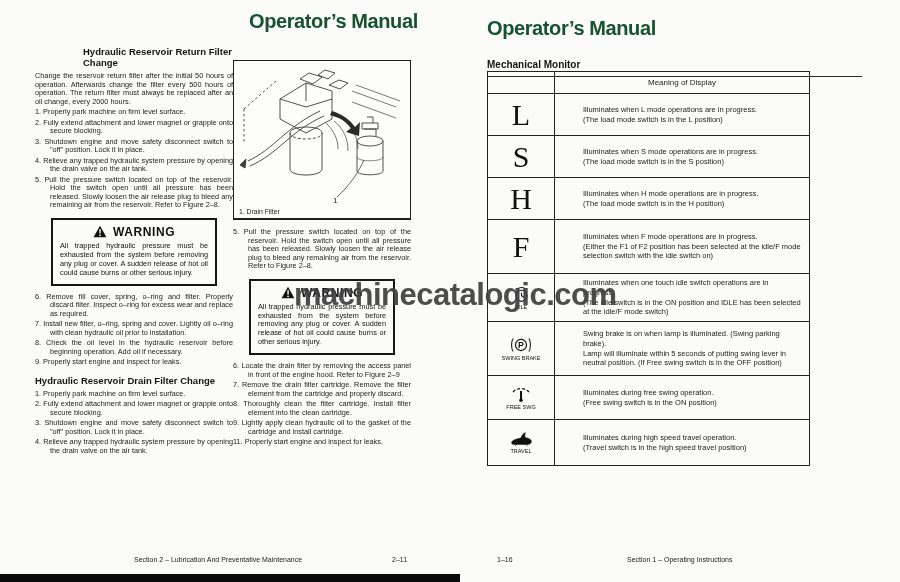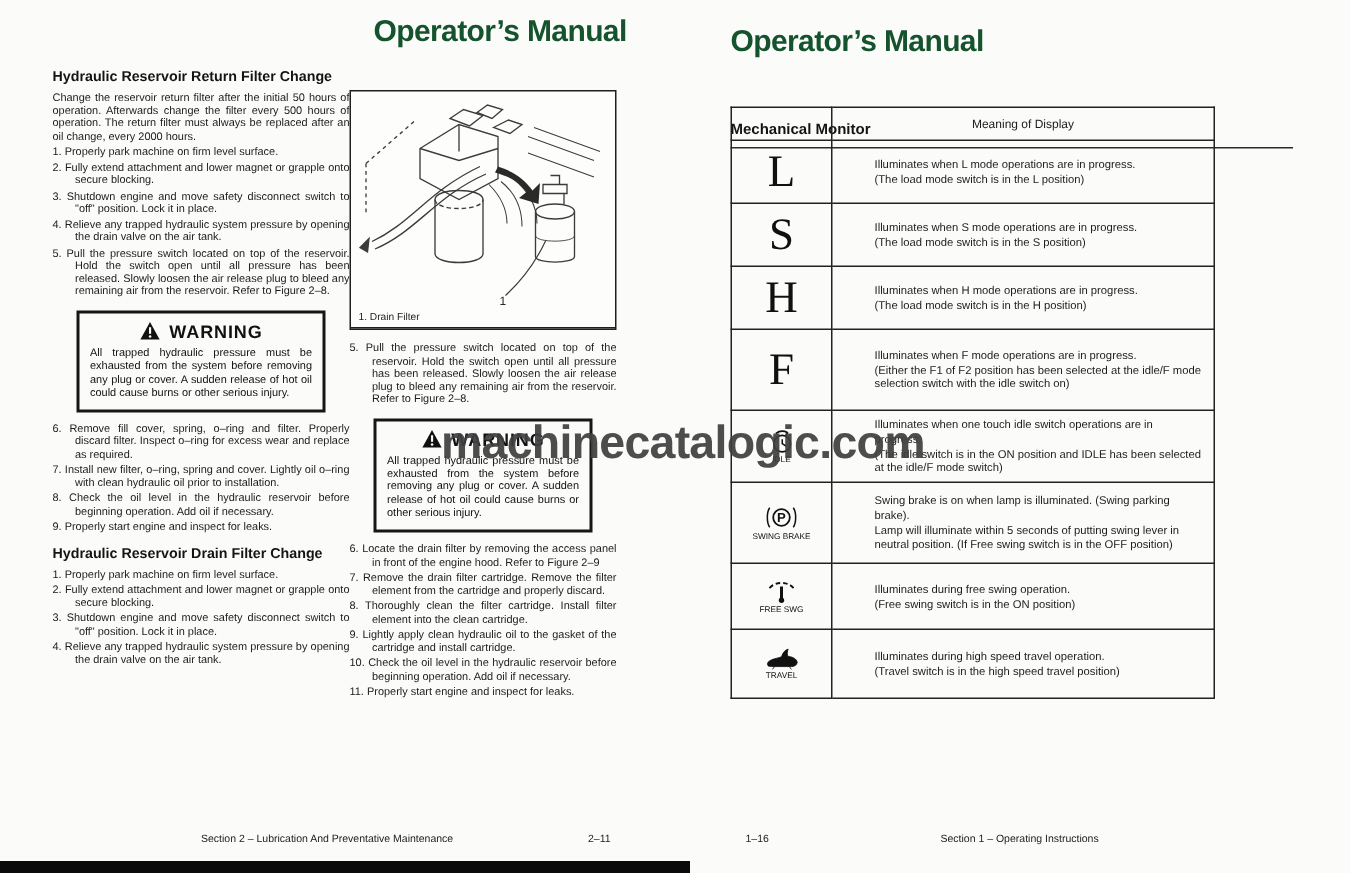--- a/index.html
+++ b/index.html
@@ -13,42 +13,42 @@
   }
   .page-title{
     position:absolute;
     font-size:20px; font-weight:bold; letter-spacing:-0.4px; color:#14532d;
     white-space:nowrap;
   }
   
   #left-col1{ position:absolute; left:35px; top:46px; width:198px; }
   #left-col2{ position:absolute; left:233px; top:60px; width:178px; }
   .sec-heading{ font-size:9.5px; font-weight:bold; color:#141414; margin:8px 0 4px; }
-  .sec-heading:first-child{ margin-top:0; }
+  .sec-heading:first-child{ margin-top:0;margin-left:48px; }
   .body-text{ font-size:7.3px; line-height:1.17; text-align:justify; }
   .intro{ margin-bottom:2px; }
   .step{ padding-left:15px; text-indent:-15px; margin-top:2px; }
   .warning-box{
     border:2px solid #161616; padding:5px 7px 6px; margin:8px 16px 7px;
   }
   .warn-head{ display:flex; justify-content:center; align-items:center; gap:6px; margin-bottom:3px; }
   .warn-title{ font-size:12px; font-weight:bold; letter-spacing:0.6px; color:#111; }
   .warn-text{ font-size:7.3px; font-weight:normal; line-height:1.22; text-align:justify; color:#111; }
   
   .figure-box{ border:1.5px solid #1f1f1f; background:#fdfdfc; }
   .fig-art{ display:block; width:100%; height:146px; }
   .fig-callout{ font-size:6.8px; padding:1px 5px 3px; border-bottom:1.5px solid #1f1f1f; }
   .fig-caption{ padding:2px 5px 4px; }
   .fig-num-row{ display:flex; justify-content:space-between; align-items:baseline; }
   .fig-num{ font-size:8.5px; font-weight:bold; }
   .fig-code{ font-size:6.3px; }
   .fig-title{ font-size:8.5px; font-weight:bold; margin-top:1px; }
   
   #right-head{ position:absolute; left:487px; top:54px; width:375px;
-    border-bottom:1.5px solid #2a2a2a; padding-bottom:4px;margin-top:22px; }
+    border-bottom:1.5px solid #2a2a2a; padding-bottom:4px; }
   #right-head .sub{ font-size:10px; font-weight:bold; color:#141414; }
   #monitor-table{ position:absolute; left:487px; top:71px; width:323px;
     border-collapse:collapse; table-layout:fixed; }
   #monitor-table td{ border:1.5px solid #222; vertical-align:middle; }
   .sym-cell{ width:67px; text-align:center; }
   .big-letter{ font-family:"Liberation Serif", serif; font-size:30px; color:#101010; }
   .meaning-cell{ padding:3px 8px 3px 28px; font-size:7.5px; line-height:1.3; }
   .meaning-head{ text-align:center; font-size:8px; padding:0; }
   .icon-label{ display:block; font-size:5.5px; margin-top:1px; color:#111; white-space:nowrap; }
   .cell-icon{ display:block; margin:0 auto; }
@@ -149,21 +149,20 @@
       <span class="warn-title">WARNING</span>
     </div>
     <div class="warn-text">All trapped hydraulic pressure must be exhausted from the system before removing any plug or cover.  A sudden release of hot oil could cause burns or other serious injury.</div>
   </div>
 
   <div class="body-text">
     <div class="step">6.  Locate the drain filter by removing the access panel in front of the engine hood.  Refer to Figure 2–9</div>
     <div class="step">7.  Remove the drain filter cartridge.  Remove the filter element from the cartridge and properly discard.</div>
     <div class="step">8.  Thoroughly clean the filter cartridge.  Install filter element into the clean cartridge.</div>
     <div class="step">9.  Lightly apply clean hydraulic oil to the gasket of the cartridge and install cartridge.</div>
-    <div class="step">10. Check the oil level in the hydraulic reservoir before beginning operation.  Add oil if necessary.</div>
     <div class="step">11. Properly start engine and inspect for leaks.</div>
   </div>
 </div>
 
 <span class="footer-text" style="left:134px; top:556px;">Section 2 – Lubrication And Preventative Maintenance</span>
 <span class="footer-text" style="left:392px; top:556px;">2–11</span>
 
 <div class="page-title" style="left:487px; top:17px;">Operator’s Manual</div>
 
 <div id="right-head">

